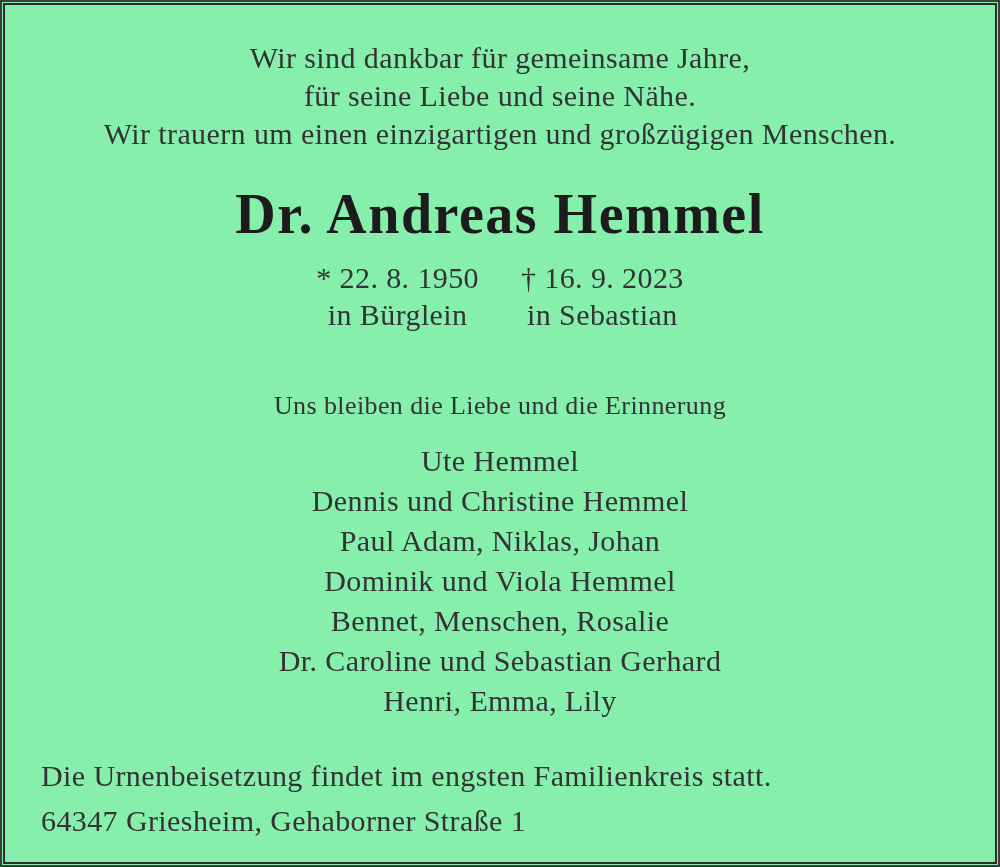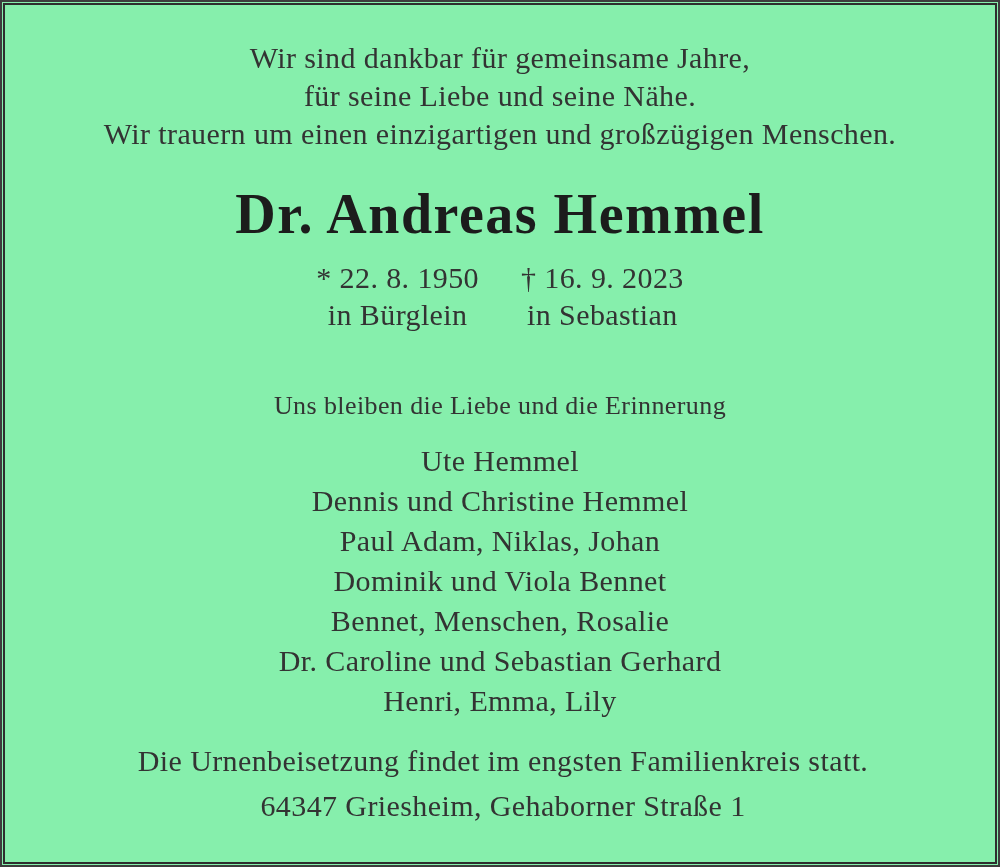--- a/index.html
+++ b/index.html
@@ -71,22 +71,22 @@
   .mourners {
     margin-top: 16px;
   }
   .mourner-line {
     font-size: 30px;
     line-height: 40px;
     letter-spacing: 0.4px;
     white-space: nowrap;
   }
   .footer {
-    margin-top: 17px;
-    text-align: center;
+    margin-top: 32px;
+    text-align: left;
     padding-left: 6px;
   }
   .footer-line {
     font-size: 30px;
     line-height: 45px;
     letter-spacing: 0.4px;
     white-space: nowrap;
   }
 </style>
 </head>
@@ -119,21 +119,21 @@
         <div class="date-line">in Sebastian</div>
       </div>
     </div>
 
     <div class="remembrance centered">Uns bleiben die Liebe und die Erinnerung</div>
 
     <div class="mourners centered">
       <div class="mourner-line">Ute Hemmel</div>
       <div class="mourner-line">Dennis und Christine Hemmel</div>
       <div class="mourner-line">Paul Adam, Niklas, Johan</div>
-      <div class="mourner-line">Dominik und Viola Bennet</div>
+      <div class="mourner-line">Dominik und Viola Hemmel</div>
       <div class="mourner-line">Bennet, Menschen, Rosalie</div>
       <div class="mourner-line">Dr. Caroline und Sebastian Gerhard</div>
       <div class="mourner-line">Henri, Emma, Lily</div>
     </div>
 
     <div class="footer">
       <div class="footer-line">Die Urnenbeisetzung findet im engsten Familienkreis statt.</div>
       <div class="footer-line">64347 Griesheim, Gehaborner Straße 1</div>
     </div>
 

